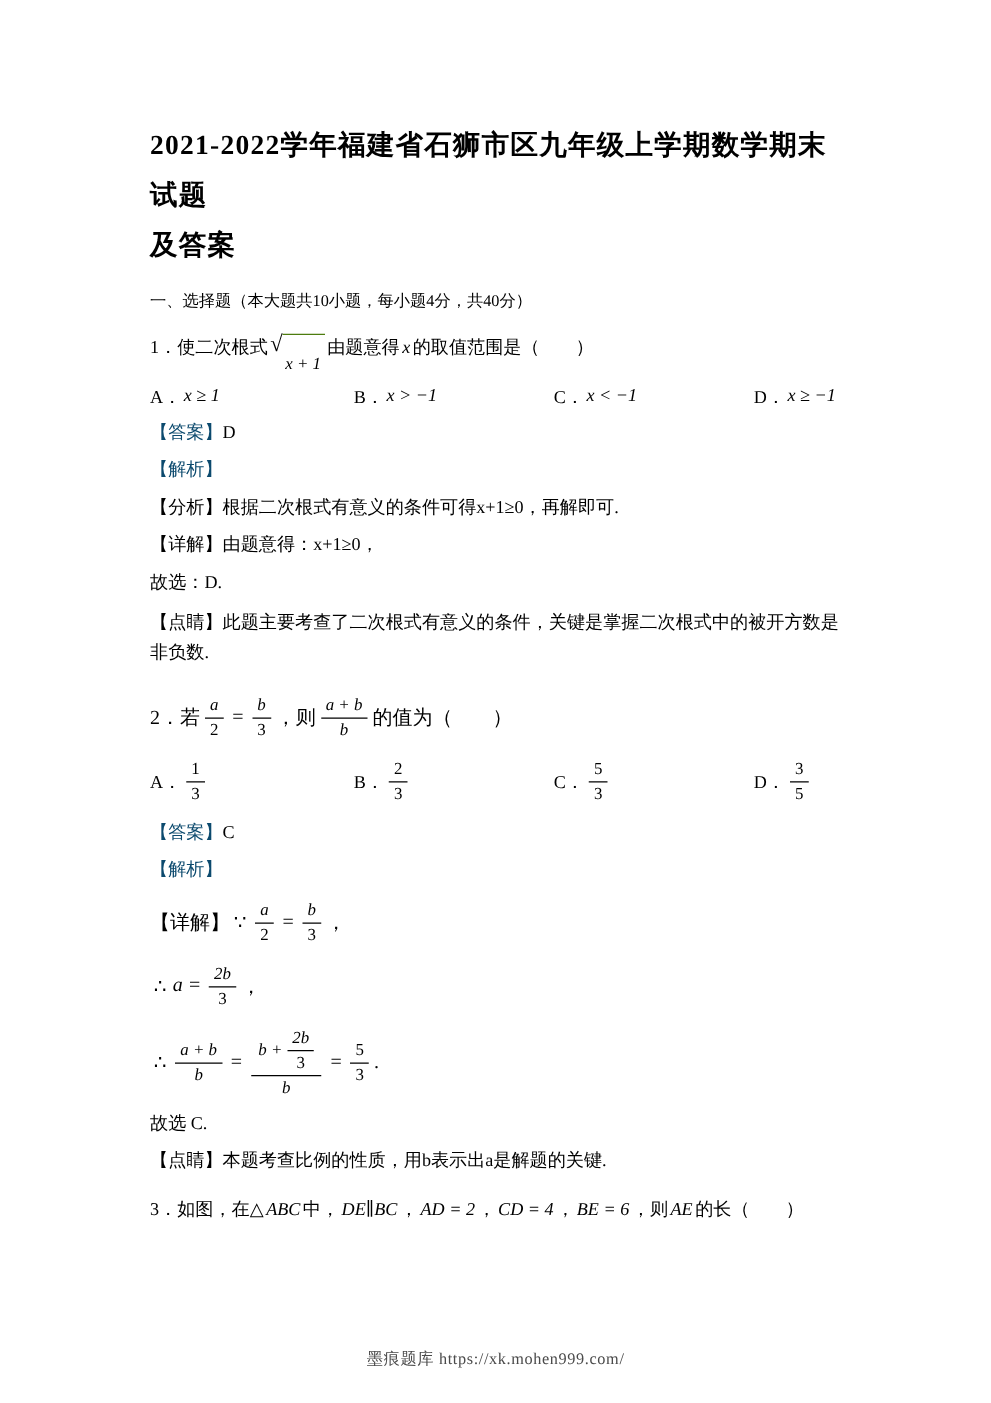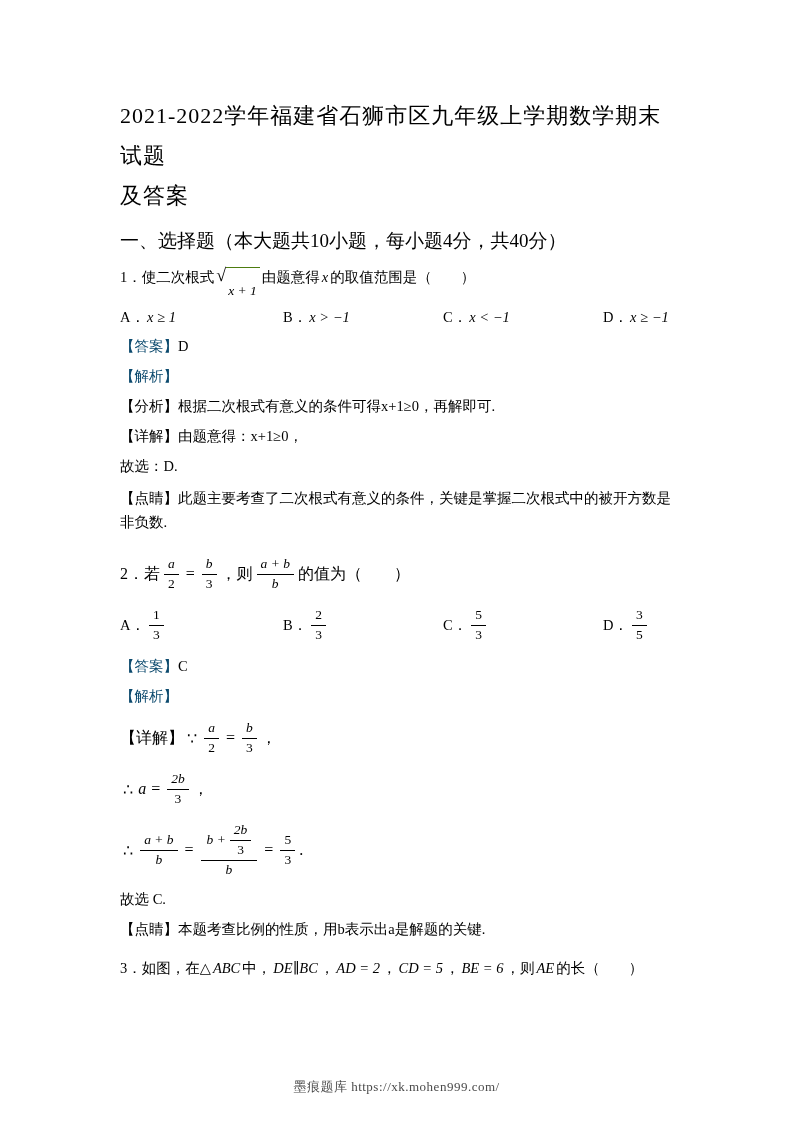--- a/index.html
+++ b/index.html
@@ -11,28 +11,28 @@
   .page {
     position:relative;
     width:793px; height:1122px;
     margin:0 auto;
     background:#ffffff;
     padding:96px 118px 0 120px;
     overflow:hidden;
   }
   .title {
     font-size:22px;
-    font-weight:normal;
+    font-weight:bold;
     line-height:40px;
     letter-spacing:1px;
   }
   .section-heading {
     margin-top:14px;
     margin-bottom:16px;
-    font-size:19px;
+    font-size:13px;
     line-height:21px;
   }
   .para {
     font-size:14.5px;
     line-height:21px;
     margin-bottom:9px;
   }
   .para.wrap { line-height:24px; }
   .tall {
     display:flex;
@@ -272,21 +272,21 @@
     <span>.</span>
   </div>
 
   <div class="para">故选 C.</div>
 
   <div class="para">
     <span>【点睛】</span><span>本题考查比例的性质，用b表示出a是解题的关键.</span>
   </div>
 
   <div class="para gap-before">
-    <span>3．如图，在</span><span>△</span><span class="mathvar">ABC</span><span>中，</span><span class="mathvar">DE∥BC</span><span>，</span><span class="mathvar">AD = 2</span><span>，</span><span class="mathvar">CD = 5</span><span>，</span><span class="mathvar">BE = 6</span><span>，则</span><span class="mathvar">AE</span><span>的长（　　）</span>
+    <span>3．如图，在</span><span>△</span><span class="mathvar">ABC</span><span>中，</span><span class="mathvar">DE∥BC</span><span>，</span><span class="mathvar">AD = 2</span><span>，</span><span class="mathvar">CD = 4</span><span>，</span><span class="mathvar">BE = 6</span><span>，则</span><span class="mathvar">AE</span><span>的长（　　）</span>
   </div>
 
   <div class="footer">
     <span>墨痕题库</span>
     <span>https://xk.mohen999.com/</span>
   </div>
 
 </div>
 
 </body></html>

